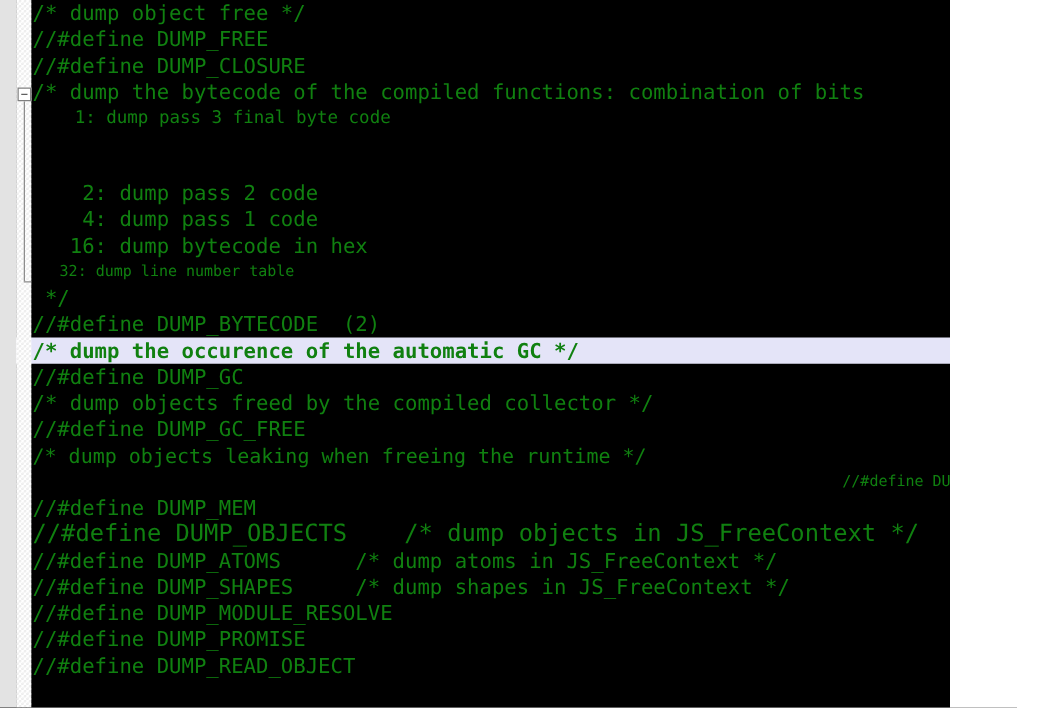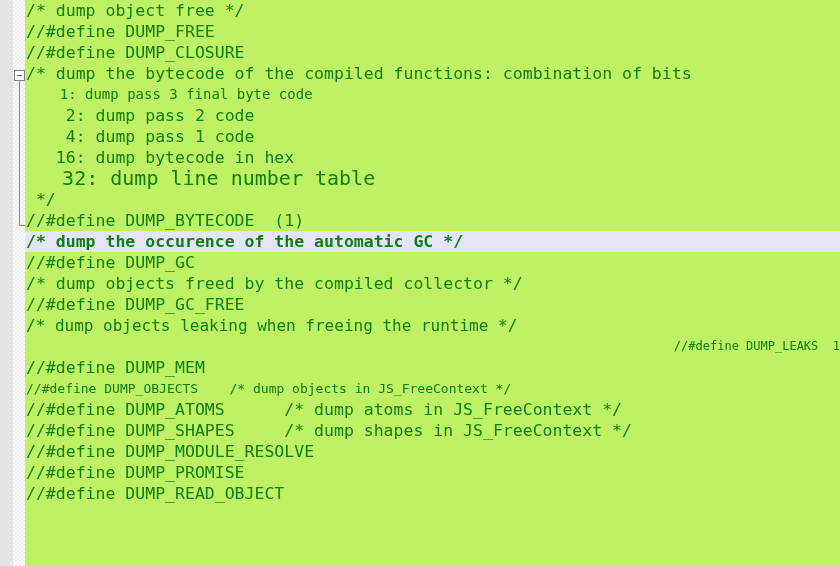--- a/index.html
+++ b/index.html
@@ -9,23 +9,23 @@
   }
   body {
     width: 840px;
     height: 566px;
     overflow: hidden;
     font-family: "DejaVu Sans Mono", "Liberation Mono", monospace;
   }
 
   #editor {
     position: relative;
-    width: 840px;
+    width: 760px;
     height: 566px;
-    background: #bef264;
+    background: #000000;
     overflow: hidden;
   }
 
   
   .gutter-margin {
     position: absolute;
     left: 0;
     top: 0;
     width: 13px;
     height: 566px;
@@ -117,34 +117,34 @@
 <body>
 
 <div id="editor">
 
   <div class="code-surface">
       <div class="code-line" style="height: 21px; line-height: 21px; font-size: 16.5px; padding-left: 26px; color: rgb(16, 128, 16);"><span class="line-text">/* dump object free */</span></div>
       <div class="code-line" style="height: 21px; line-height: 21px; font-size: 16.5px; padding-left: 26px; color: rgb(16, 128, 16);"><span class="line-text">//#define DUMP_FREE</span></div>
       <div class="code-line" style="height: 21px; line-height: 21px; font-size: 16.5px; padding-left: 26px; color: rgb(16, 128, 16);"><span class="line-text">//#define DUMP_CLOSURE</span></div>
       <div class="code-line" style="height: 21px; line-height: 21px; font-size: 16.5px; padding-left: 26px; color: rgb(16, 128, 16);"><span class="line-text">/* dump the bytecode of the compiled functions: combination of bits</span></div>
       <div class="code-line" style="height: 21px; line-height: 21px; font-size: 14px; padding-left: 26px; color: rgb(16, 128, 16);"><span class="line-text">    1: dump pass 3 final byte code</span></div>
-      <div class="code-line" style="height: 21px; line-height: 21px; font-size: 16.5px; padding-left: 26px; color: rgb(16, 128, 16);"><span class="line-text">    2: dump pass 2 code</span></div>
+      <div class="code-line" style="height: 21px; line-height: 21px; font-size: 16.5px; padding-left: 26px; color: rgb(16, 128, 16); margin-top: 39px;"><span class="line-text">    2: dump pass 2 code</span></div>
       <div class="code-line" style="height: 21px; line-height: 21px; font-size: 16.5px; padding-left: 26px; color: rgb(16, 128, 16);"><span class="line-text">    4: dump pass 1 code</span></div>
       <div class="code-line" style="height: 21px; line-height: 21px; font-size: 16.5px; padding-left: 26px; color: rgb(16, 128, 16);"><span class="line-text">   16: dump bytecode in hex</span></div>
-      <div class="code-line" style="height: 21px; line-height: 21px; font-size: 20px; padding-left: 26px; color: rgb(16, 128, 16);"><span class="line-text">   32: dump line number table</span></div>
+      <div class="code-line" style="height: 21px; line-height: 21px; font-size: 12px; padding-left: 26px; color: rgb(16, 128, 16);"><span class="line-text">   32: dump line number table</span></div>
       <div class="code-line" style="height: 21px; line-height: 21px; font-size: 16.5px; padding-left: 26px; color: rgb(16, 128, 16);"><span class="line-text"> */</span></div>
-      <div class="code-line" style="height: 21px; line-height: 21px; font-size: 16.5px; padding-left: 26px; color: rgb(16, 128, 16);"><span class="line-text">//#define DUMP_BYTECODE  (1)</span></div>
+      <div class="code-line" style="height: 21px; line-height: 21px; font-size: 16.5px; padding-left: 26px; color: rgb(16, 128, 16);"><span class="line-text">//#define DUMP_BYTECODE  (2)</span></div>
       <div class="code-line is-current" style="height: 21px; line-height: 21px; font-size: 16.5px; padding-left: 26px; color: rgb(16, 128, 16); background: rgb(228, 228, 248);"><span class="line-text">/* dump the occurence of the automatic GC */</span></div>
       <div class="code-line" style="height: 21px; line-height: 21px; font-size: 16.5px; padding-left: 26px; color: rgb(16, 128, 16);"><span class="line-text">//#define DUMP_GC</span></div>
       <div class="code-line" style="height: 21px; line-height: 21px; font-size: 16.5px; padding-left: 26px; color: rgb(16, 128, 16);"><span class="line-text">/* dump objects freed by the compiled collector */</span></div>
       <div class="code-line" style="height: 21px; line-height: 21px; font-size: 16.5px; padding-left: 26px; color: rgb(16, 128, 16);"><span class="line-text">//#define DUMP_GC_FREE</span></div>
       <div class="code-line" style="height: 21px; line-height: 21px; font-size: 16px; padding-left: 26px; color: rgb(16, 128, 16);"><span class="line-text">/* dump objects leaking when freeing the runtime */</span></div>
       <div class="code-line" style="height: 21px; line-height: 21px; font-size: 12px; padding-left: 40px; color: rgb(16, 128, 16); text-align: right;"><span class="line-text">//#define DUMP_LEAKS  1</span></div>
       <div class="code-line" style="height: 21px; line-height: 21px; font-size: 16.5px; padding-left: 26px; color: rgb(16, 128, 16);"><span class="line-text">//#define DUMP_MEM</span></div>
-      <div class="code-line" style="height: 21px; line-height: 21px; font-size: 13px; padding-left: 26px; color: rgb(16, 128, 16);"><span class="line-text">//#define DUMP_OBJECTS    /* dump objects in JS_FreeContext */</span></div>
+      <div class="code-line" style="height: 21px; line-height: 21px; font-size: 19px; padding-left: 26px; color: rgb(16, 128, 16);"><span class="line-text">//#define DUMP_OBJECTS    /* dump objects in JS_FreeContext */</span></div>
       <div class="code-line" style="height: 21px; line-height: 21px; font-size: 16.5px; padding-left: 26px; color: rgb(16, 128, 16);"><span class="line-text">//#define DUMP_ATOMS      /* dump atoms in JS_FreeContext */</span></div>
       <div class="code-line" style="height: 21px; line-height: 21px; font-size: 16.5px; padding-left: 26px; color: rgb(16, 128, 16);"><span class="line-text">//#define DUMP_SHAPES     /* dump shapes in JS_FreeContext */</span></div>
       <div class="code-line" style="height: 21px; line-height: 21px; font-size: 16.5px; padding-left: 26px; color: rgb(16, 128, 16);"><span class="line-text">//#define DUMP_MODULE_RESOLVE</span></div>
       <div class="code-line" style="height: 21px; line-height: 21px; font-size: 16.5px; padding-left: 26px; color: rgb(16, 128, 16);"><span class="line-text">//#define DUMP_PROMISE</span></div>
       <div class="code-line" style="height: 21px; line-height: 21px; font-size: 16.5px; padding-left: 26px; color: rgb(16, 128, 16);"><span class="line-text">//#define DUMP_READ_OBJECT</span></div>
     </div>
 
   <div class="gutter-margin" style="background: rgb(227, 227, 227);"></div>
   <div class="gutter-fold"></div>
 

